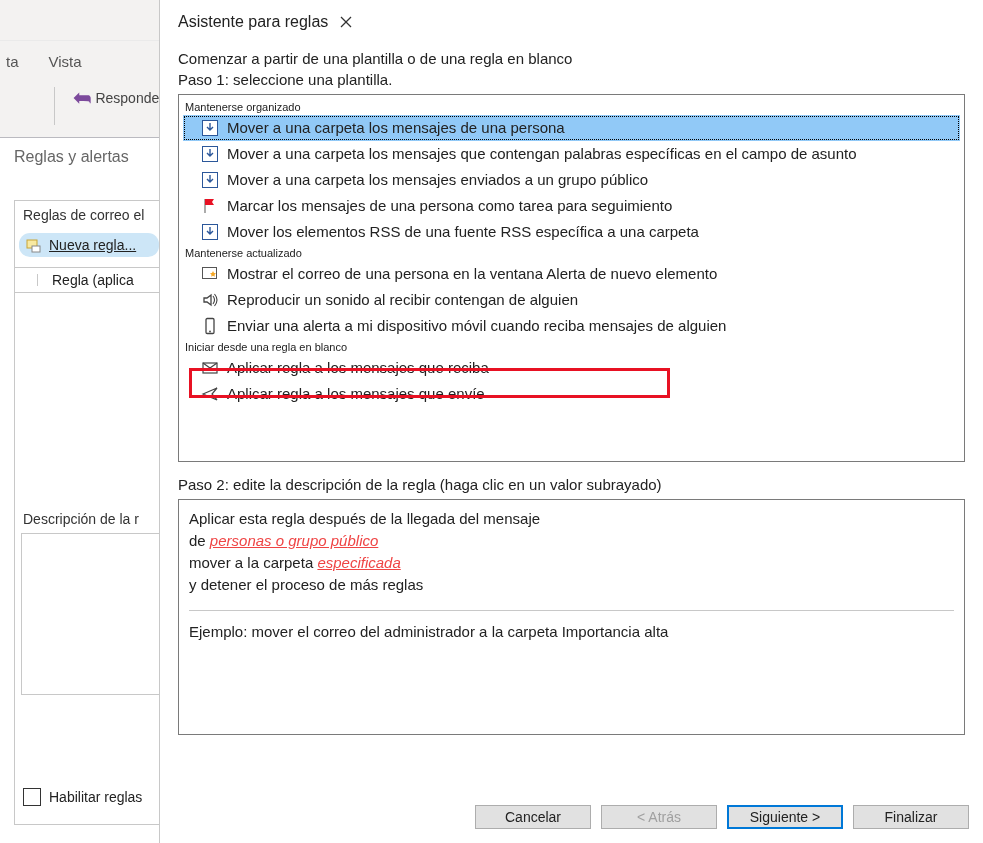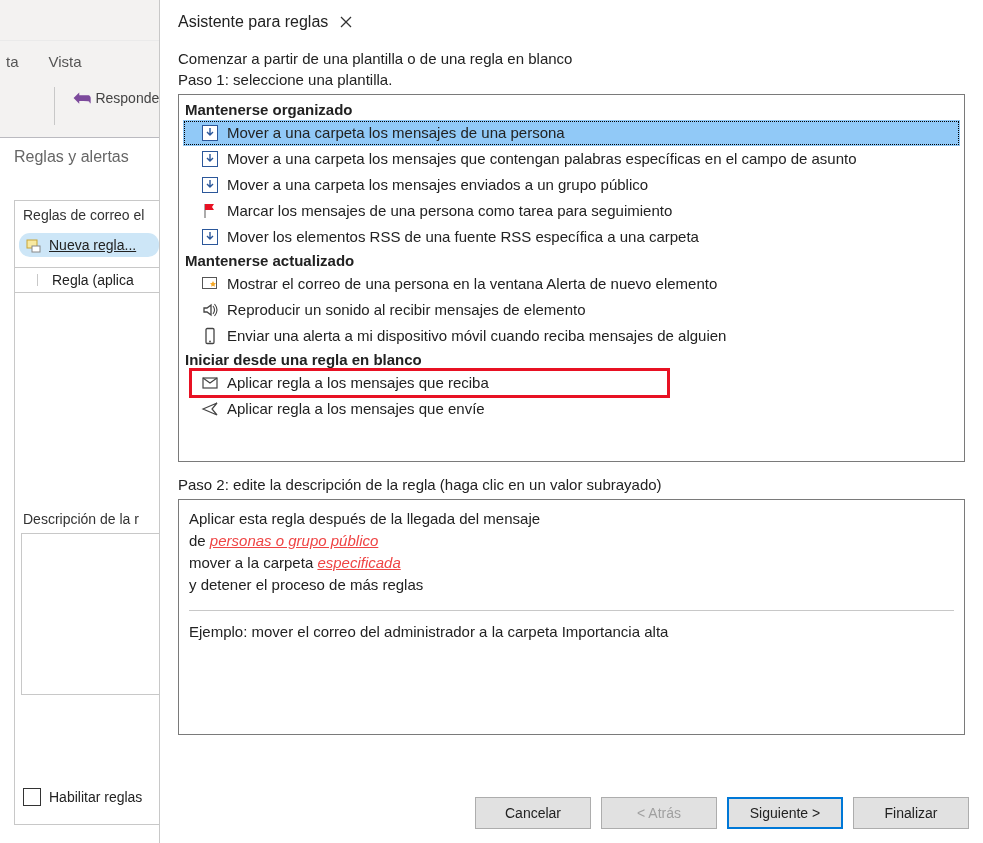--- a/index.html
+++ b/index.html
@@ -189,22 +189,22 @@
   }
 
   .template-box {
     border: 1px solid #7a7a7a;
     height: 358px;
     padding: 4px 4px 4px 4px;
     overflow: hidden;
     position: relative;
   }
   .section-hdr {
-    font-weight: 700;
-    font-size: 15px;
+    font-weight: 400;
+    font-size: 11px;
     margin: 2px 2px 2px 2px;
   }
   .tpl-item {
     display: flex;
     align-items: center;
     gap: 8px;
     padding: 2px 4px 2px 18px;
     font-size: 15px;
     line-height: 22px;
     cursor: pointer;
@@ -262,21 +262,21 @@
 
   
   .dlg-footer {
     display: flex;
     justify-content: flex-end;
     gap: 10px;
     padding: 14px 14px 14px 0;
   }
   .btn {
     width: 116px;
-    height: 32px;
+    height: 24px;
     border: 1px solid #adadad;
     background: #e1e1e1;
     font-size: 14px;
     color: #222;
     display: flex;
     align-items: center;
     justify-content: center;
     cursor: pointer;
     font-family: inherit;
   }
@@ -410,21 +410,21 @@
         </span>
         <span>Mostrar el correo de una persona en la ventana Alerta de nuevo elemento</span>
       </div>
       <div class="tpl-item">
         <span class="ico">
           <svg width="18" height="18" viewBox="0 0 18 18">
               <path d="M3 7 h3 l4 -3 v10 l-4 -3 h-3 z" fill="none" stroke="#444" stroke-width="1.3"></path>
               <path d="M12 5 q3 4 0 8 M13.5 3 q5 6 0 12" fill="none" stroke="#444" stroke-width="1.1"></path>
             </svg>
         </span>
-        <span>Reproducir un sonido al recibir mensajes de elemento</span>
+        <span>Reproducir un sonido al recibir contengan de alguien</span>
       </div>
       <div class="tpl-item">
         <span class="ico">
           <svg width="18" height="18" viewBox="0 0 18 18">
               <rect x="5" y="1.5" width="8" height="15" rx="1.2" fill="none" stroke="#444" stroke-width="1.3"></rect>
               <circle cx="9" cy="14.5" r="0.9" fill="#444"></circle>
             </svg>
         </span>
         <span>Enviar una alerta a mi dispositivo móvil cuando reciba mensajes de alguien</span>
       </div>

